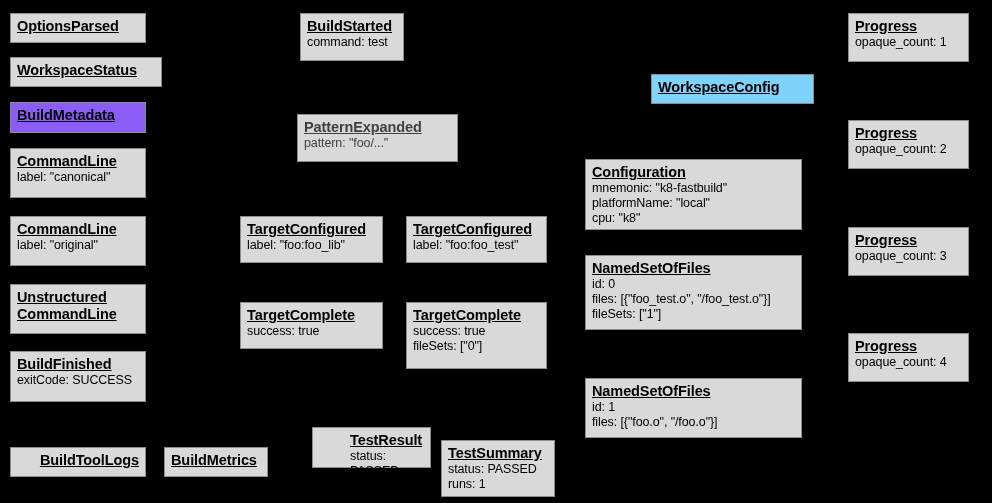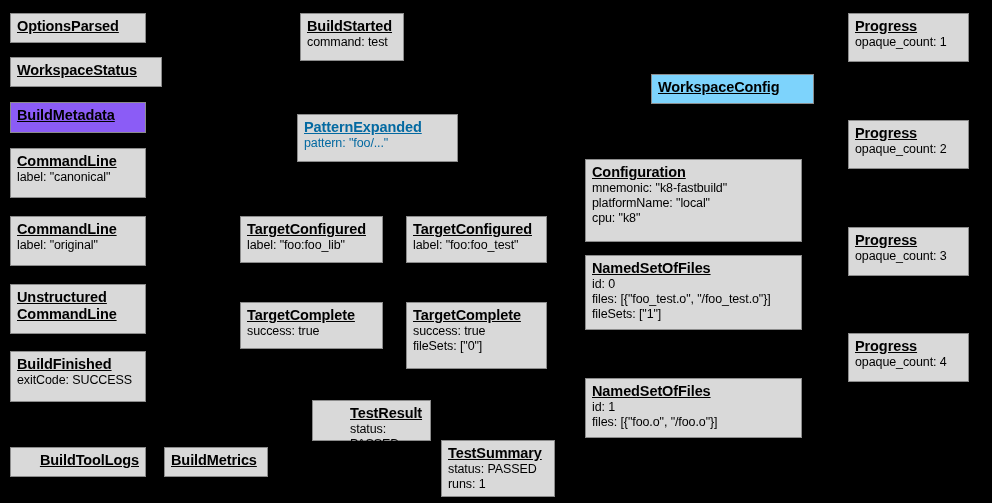--- a/index.html
+++ b/index.html
@@ -72,54 +72,54 @@
     <div class="node" style="left: 10px; top: 447px; width: 136px; height: 30px; background: rgb(217, 217, 217); border-color: rgb(140, 140, 140); color: rgb(0, 0, 0); text-align: right;">
       <div class="node-title">BuildToolLogs</div>
     </div>
     <div class="node" style="left: 164px; top: 447px; width: 104px; height: 30px; background: rgb(217, 217, 217); border-color: rgb(140, 140, 140); color: rgb(0, 0, 0);">
       <div class="node-title">BuildMetrics</div>
     </div>
     <div class="node" style="left: 300px; top: 13px; width: 104px; height: 48px; background: rgb(217, 217, 217); border-color: rgb(140, 140, 140); color: rgb(0, 0, 0);">
       <div class="node-title">BuildStarted</div>
       <div class="node-fields">command: test</div>
     </div>
-    <div class="node" style="left: 297px; top: 114px; width: 161px; height: 48px; background: rgb(217, 217, 217); border-color: rgb(140, 140, 140); color: #0369a1;">
+    <div class="node" style="left: 297px; top: 114px; width: 161px; height: 48px; background: rgb(217, 217, 217); border-color: rgb(140, 140, 140); color: #404040;">
       <div class="node-title">PatternExpanded</div>
       <div class="node-fields">pattern: "foo/..."</div>
     </div>
     <div class="node" style="left: 240px; top: 216px; width: 143px; height: 47px; background: rgb(217, 217, 217); border-color: rgb(140, 140, 140); color: rgb(0, 0, 0);">
       <div class="node-title">TargetConfigured</div>
       <div class="node-fields">label: "foo:foo_lib"</div>
     </div>
     <div class="node" style="left: 406px; top: 216px; width: 141px; height: 47px; background: rgb(217, 217, 217); border-color: rgb(140, 140, 140); color: rgb(0, 0, 0);">
       <div class="node-title">TargetConfigured</div>
       <div class="node-fields">label: "foo:foo_test"</div>
     </div>
     <div class="node" style="left: 240px; top: 302px; width: 143px; height: 47px; background: rgb(217, 217, 217); border-color: rgb(140, 140, 140); color: rgb(0, 0, 0);">
       <div class="node-title">TargetComplete</div>
       <div class="node-fields">success: true</div>
     </div>
     <div class="node" style="left: 406px; top: 302px; width: 141px; height: 67px; background: rgb(217, 217, 217); border-color: rgb(140, 140, 140); color: rgb(0, 0, 0);">
       <div class="node-title">TargetComplete</div>
       <div class="node-fields">success: true
 fileSets: ["0"]</div>
     </div>
-    <div class="node" style="left: 312px; top: 400px; width: 119px; height: 41px; background: rgb(217, 217, 217); border-color: rgb(140, 140, 140); color: rgb(0, 0, 0); padding-left: 37px;">
+    <div class="node" style="left: 312px; top: 427px; width: 119px; height: 41px; background: rgb(217, 217, 217); border-color: rgb(140, 140, 140); color: rgb(0, 0, 0); padding-left: 37px;">
       <div class="node-title">TestResult</div>
       <div class="node-fields">status: PASSED</div>
     </div>
     <div class="node" style="left: 441px; top: 405px; width: 114px; height: 57px; background: rgb(217, 217, 217); border-color: rgb(140, 140, 140); color: rgb(0, 0, 0); margin-top: 35px;">
       <div class="node-title">TestSummary</div>
       <div class="node-fields">status: PASSED
 runs: 1</div>
     </div>
     <div class="node" style="left: 651px; top: 74px; width: 163px; height: 30px; background: #7dd3fc; border-color: rgb(140, 140, 140); color: rgb(0, 0, 0);">
       <div class="node-title">WorkspaceConfig</div>
     </div>
-    <div class="node" style="left: 585px; top: 159px; width: 217px; height: 83px; background: rgb(217, 217, 217); border-color: rgb(140, 140, 140); color: rgb(0, 0, 0);">
+    <div class="node" style="left: 585px; top: 159px; width: 217px; height: 71px; background: rgb(217, 217, 217); border-color: rgb(140, 140, 140); color: rgb(0, 0, 0);">
       <div class="node-title">Configuration</div>
       <div class="node-fields">mnemonic: "k8-fastbuild"
 platformName: "local"
 cpu: "k8"</div>
     </div>
     <div class="node" style="left: 585px; top: 255px; width: 217px; height: 75px; background: rgb(217, 217, 217); border-color: rgb(140, 140, 140); color: rgb(0, 0, 0);">
       <div class="node-title">NamedSetOfFiles</div>
       <div class="node-fields">id: 0
 files: [{"foo_test.o", "/foo_test.o"}]
 fileSets: ["1"]</div>

